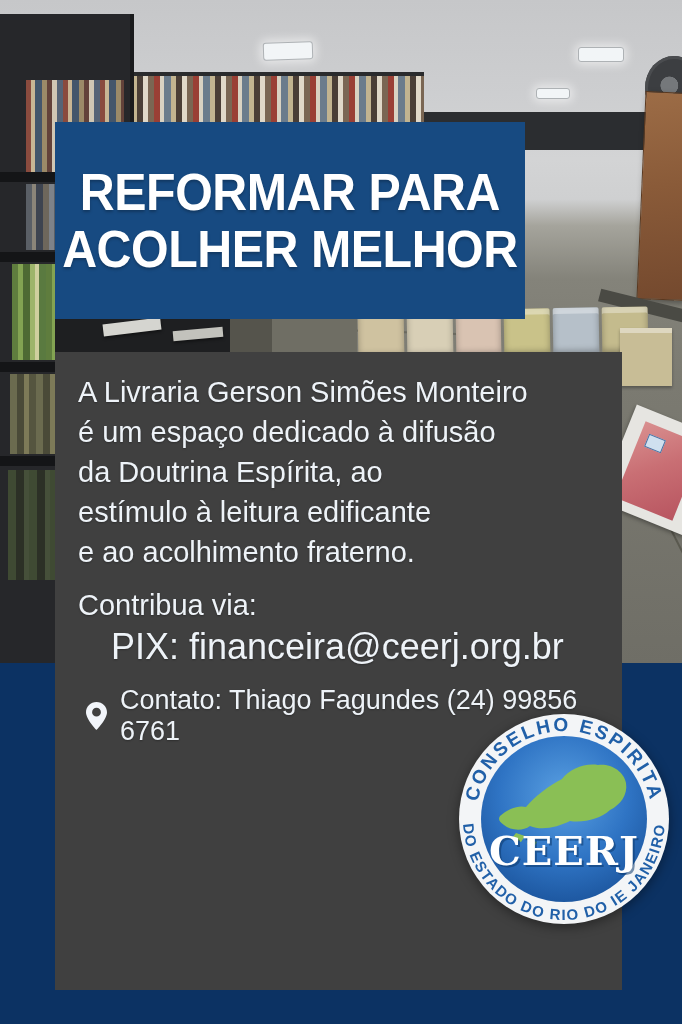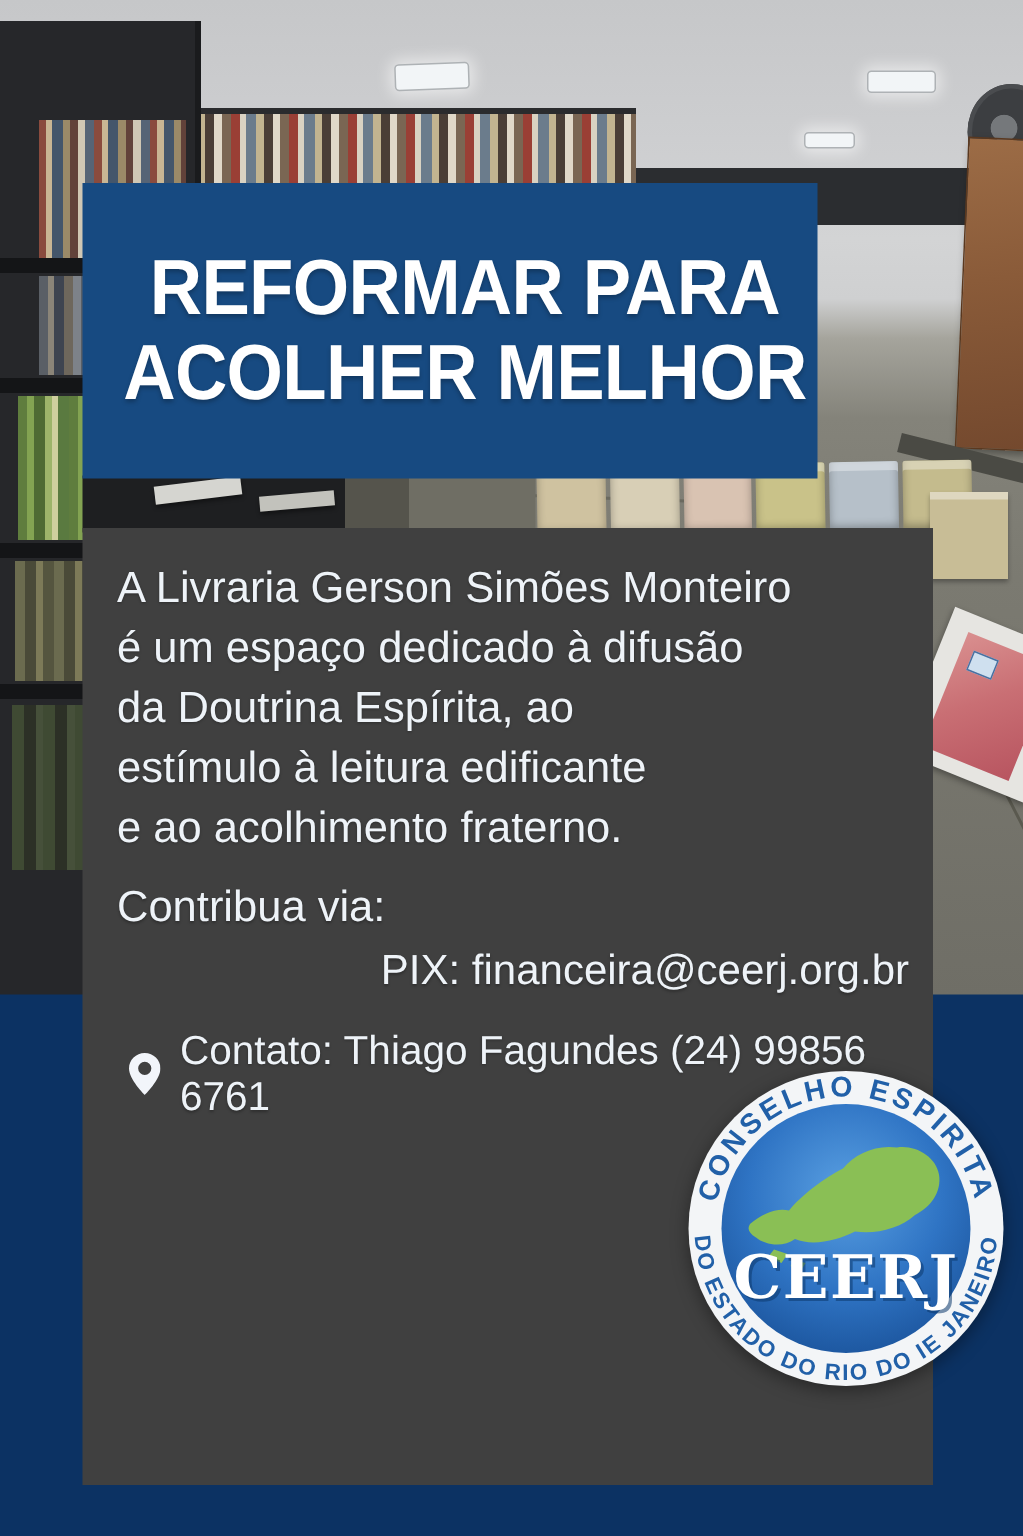--- a/index.html
+++ b/index.html
@@ -65,32 +65,32 @@
     box-shadow:inset 0 5px 0 rgba(255,255,255,.4), 0 2px 3px rgba(0,0,0,.3);}
   .white-book-board{position:absolute;left:614px;top:418px;width:92px;height:104px;background:#e6e5e1;
     transform:rotate(22deg);box-shadow:0 2px 4px rgba(0,0,0,.35);}
   .red-book{position:absolute;left:628px;top:430px;width:62px;height:82px;transform:rotate(22deg);
     background:linear-gradient(140deg,#d98f8f 0%,#c96f74 45%,#b85560 100%);}
   .red-book-label{position:absolute;left:8px;top:10px;width:16px;height:12px;background:#cfe0ef;border:1px solid #4a70a0;}
 
   
   .deep-blue{position:absolute;left:0;top:663px;width:682px;height:361px;background:#0c3263;z-index:2;}
   .banner{position:absolute;left:55px;top:122px;width:470px;height:197px;background:#174a81;z-index:4;
-    display:flex;flex-direction:column;justify-content:center;align-items:center;padding-left:20px;}
+    display:flex;flex-direction:column;justify-content:center;align-items:center;}
   .headline{transform:scaleX(.93);transform-origin:center;text-align:center;color:#fff;
     font-weight:bold;font-size:52px;line-height:57px;letter-spacing:-.5px;white-space:nowrap;
     text-shadow:0 2px 3px rgba(0,0,0,.25);}
   .panel{position:absolute;left:55px;top:352px;width:567px;height:638px;background:#404040;z-index:3;
     box-sizing:border-box;padding:20px 16px 0 23px;color:#eef3f8;}
   .body-par{white-space:pre-line;font-size:29px;line-height:40px;margin:0 0 14px 0;
     text-shadow:0 1px 2px rgba(0,0,0,.3);}
   .participate{font-size:35px;font-weight:bold;letter-spacing:-.5px;margin:24px 0 8px 0;
     text-shadow:0 1px 2px rgba(0,0,0,.3);}
   .contribute{font-size:29px;line-height:38px;margin:0;text-shadow:0 1px 2px rgba(0,0,0,.3);}
-  .pix-line{font-size:28px;line-height:40px;margin:3px 0 0 33px;text-shadow:0 1px 2px rgba(0,0,0,.3);text-align:right;}
+  .pix-line{font-size:36px;line-height:40px;margin:3px 0 0 33px;text-shadow:0 1px 2px rgba(0,0,0,.3);}
   .contact-row{display:flex;align-items:center;gap:13px;margin:18px 0 0 8px;}
   .contact-text{font-size:27px;text-shadow:0 1px 2px rgba(0,0,0,.3);}
   .pin{width:21px;height:28px;flex:0 0 auto;}
 
   
   .seal{position:absolute;left:458px;top:713px;width:212px;height:212px;z-index:5;
     filter:drop-shadow(0 3px 6px rgba(0,0,0,.4));}
   .ring-text{font-family:"Liberation Sans", sans-serif;font-weight:bold;fill:#2160a8;}
   .seal-acronym{font-family:"DejaVu Serif", serif;font-weight:bold;fill:#ffffff;letter-spacing:1px;}
 </style>

